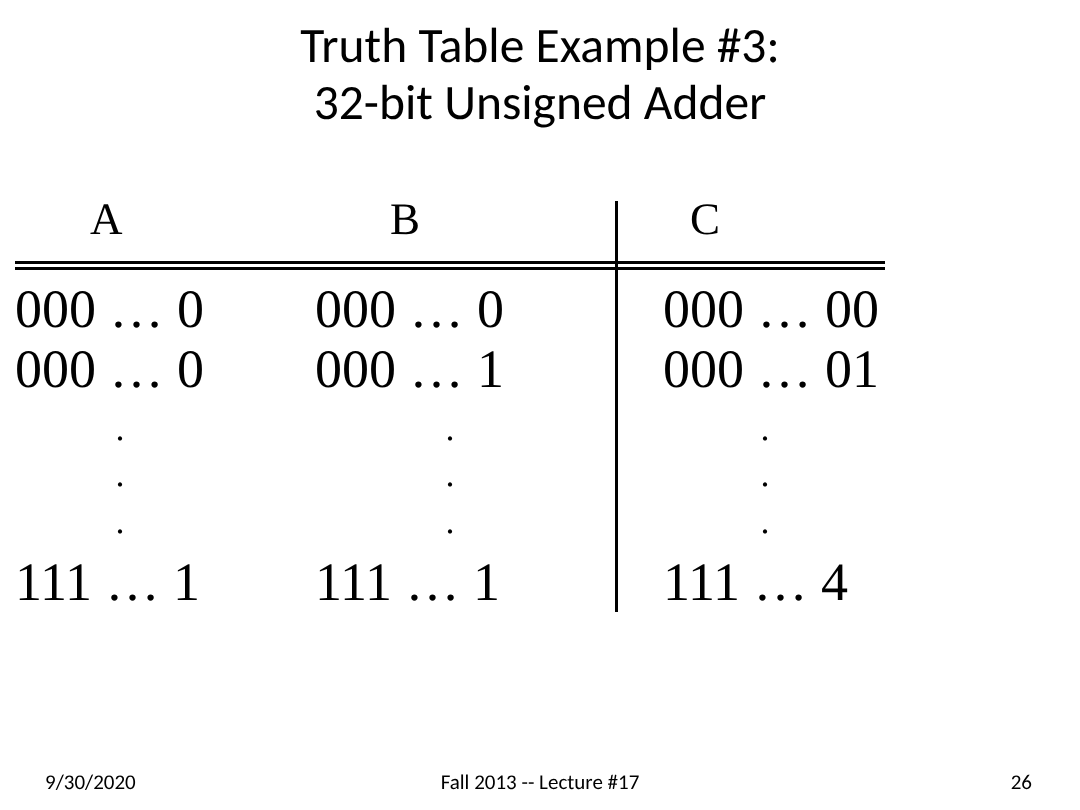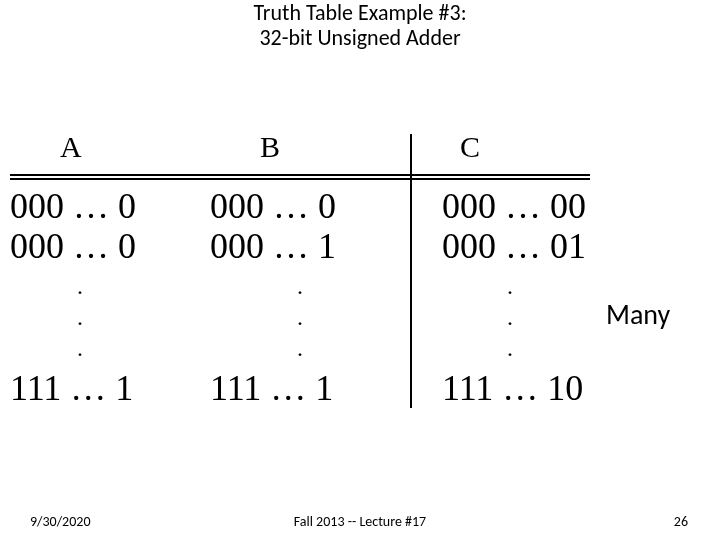--- a/index.html
+++ b/index.html
@@ -6,22 +6,23 @@
   body {
     width: 720px;
     height: 540px;
     background: #fff;
     font-family: "Times New Roman", Times, serif;
     position: relative;
     overflow: hidden;
   }
   .title-block {
     text-align: center;
+    padding-top: 12px;
     font-family: Calibri, "Segoe UI", sans-serif;
-    font-size: 22px;
+    font-size: 33px;
     line-height: 1.15;
     color: #000;
   }
   .table-area {
     position: absolute;
     left: 10px;
     top: 130px;
     width: 580px;
   }
   .head-row {
@@ -149,26 +150,25 @@
     </div>
     <div class="dot-row">
       <div class="cA">.</div>
       <div class="cB">.</div>
       <div class="cC">.</div>
     </div>
 
     <div class="data-row" style="margin-top:2px;">
       <div class="cA">111 … 1</div>
       <div class="cB">111 … 1</div>
-      <div class="cC">111 … 10</div>
+      <div class="cC">111 … 4</div>
     </div>
   </div>
 </div>
 
 <div class="annotation">
-  <div>Many</div>
 </div>
 
 <div class="footer">
   <div class="footer-left">9/30/2020</div>
   <div class="footer-center">Fall 2013 -- Lecture #17</div>
   <div class="footer-right">26</div>
 </div>
 
 </body></html>

